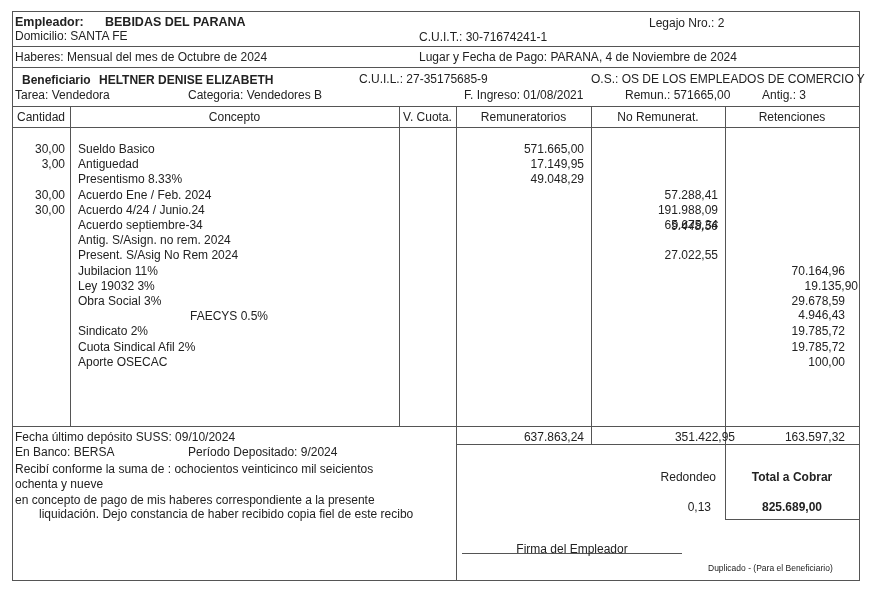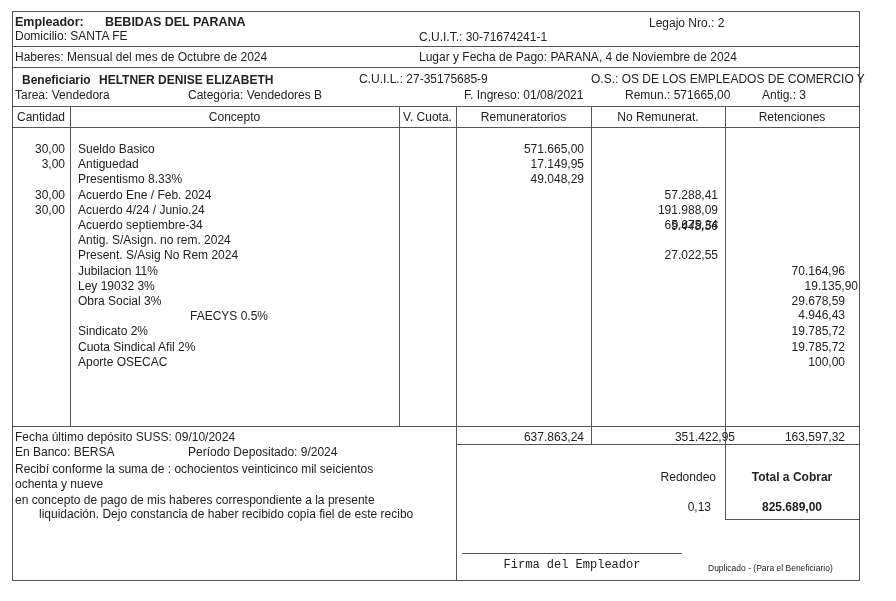--- a/index.html
+++ b/index.html
@@ -194,14 +194,14 @@
 <div class="abs" style="left:15px;top:477px;">ochenta y nueve</div>
 <div class="abs" style="left:15px;top:493px;">en concepto de pago de mis haberes correspondiente a la presente</div>
 <div class="abs" style="left:15px;top:507px;margin-left:24px;">liquidación. Dejo constancia de haber recibido copia fiel de este recibo</div>
 
 <div class="abs r" style="left:600px;top:470px;width:116px;">Redondeo</div>
 <div class="abs r" style="left:600px;top:500px;width:111px;">0,13</div>
 <div class="abs c b" style="left:725px;top:470px;width:134px;">Total a Cobrar</div>
 <div class="abs c b" style="left:725px;top:500px;width:134px;">825.689,00</div>
 
 <div class="hl" style="left:462px;top:553px;width:220px;border-top-width:1.2px;"></div>
-<div class="abs c" style="left:462px;top:558px;width:220px;font-family:Liberation Mono, monospace;">Firma del Empleador</div>
+<div class="abs c" style="left:462px;top:542px;width:220px;">Firma del Empleador</div>
 <div class="abs small" style="left:708px;top:561px;">Duplicado - (Para el Beneficiario)</div>
 
 </body></html>

